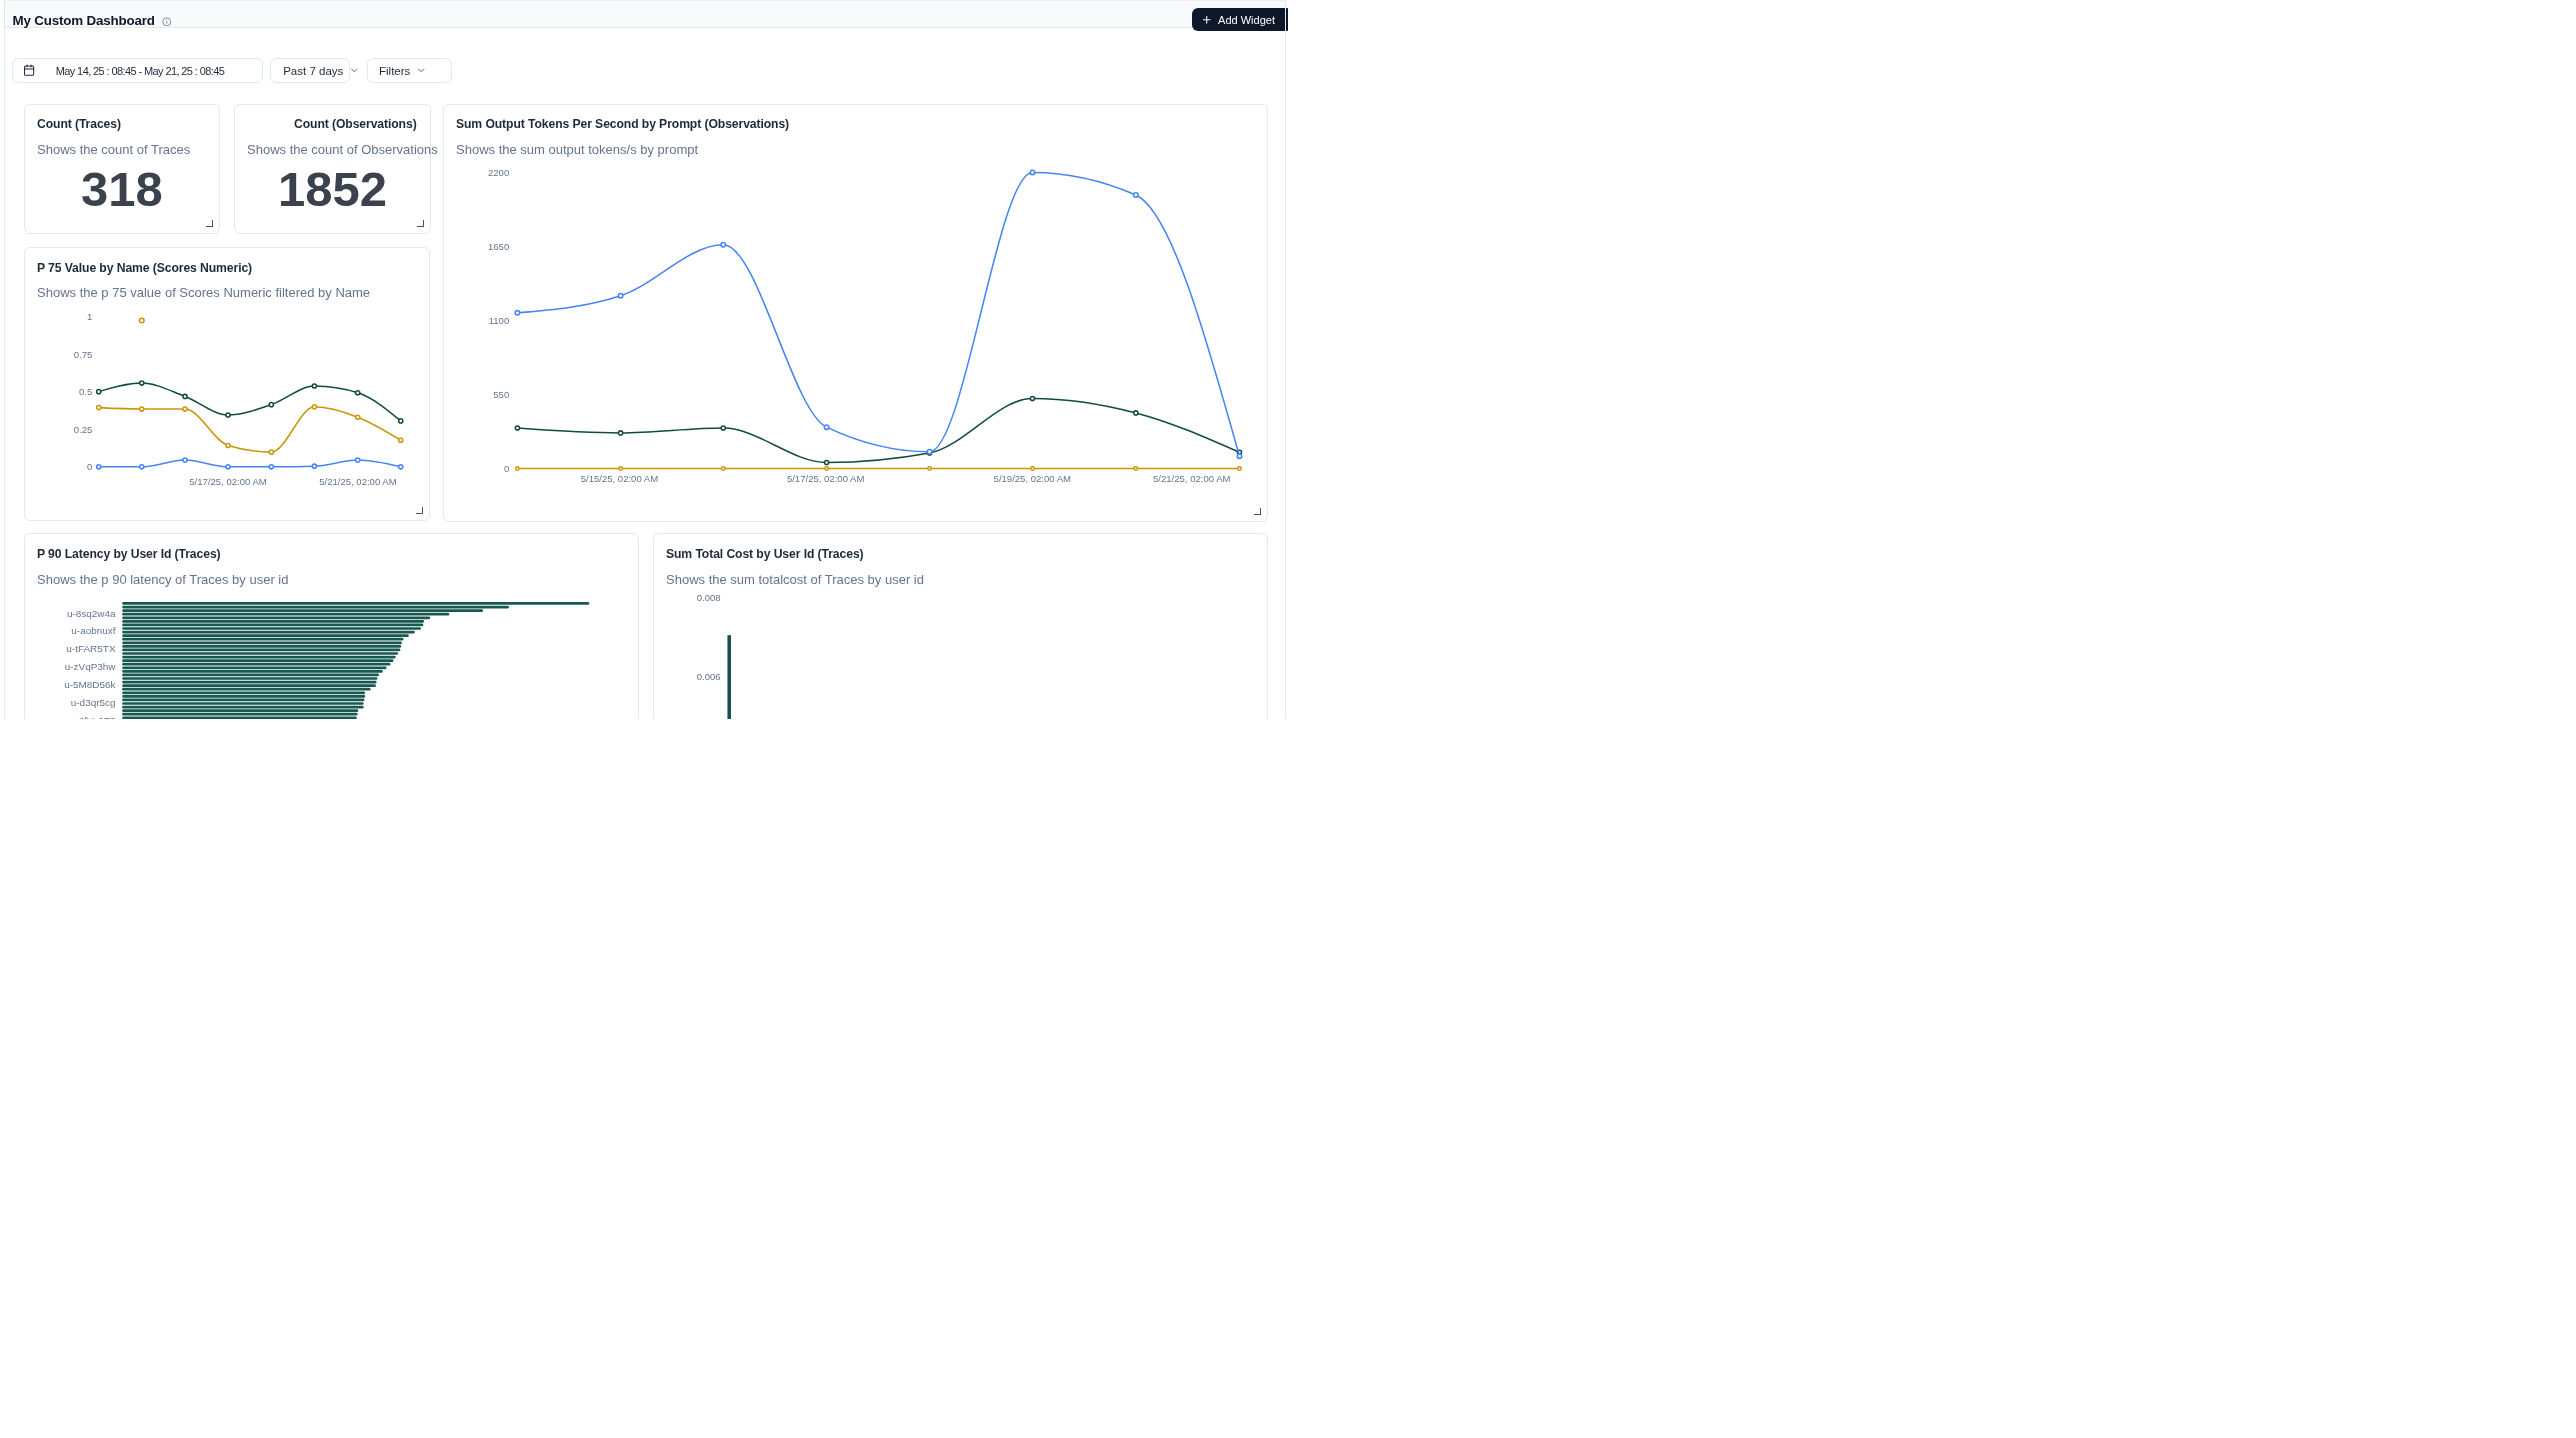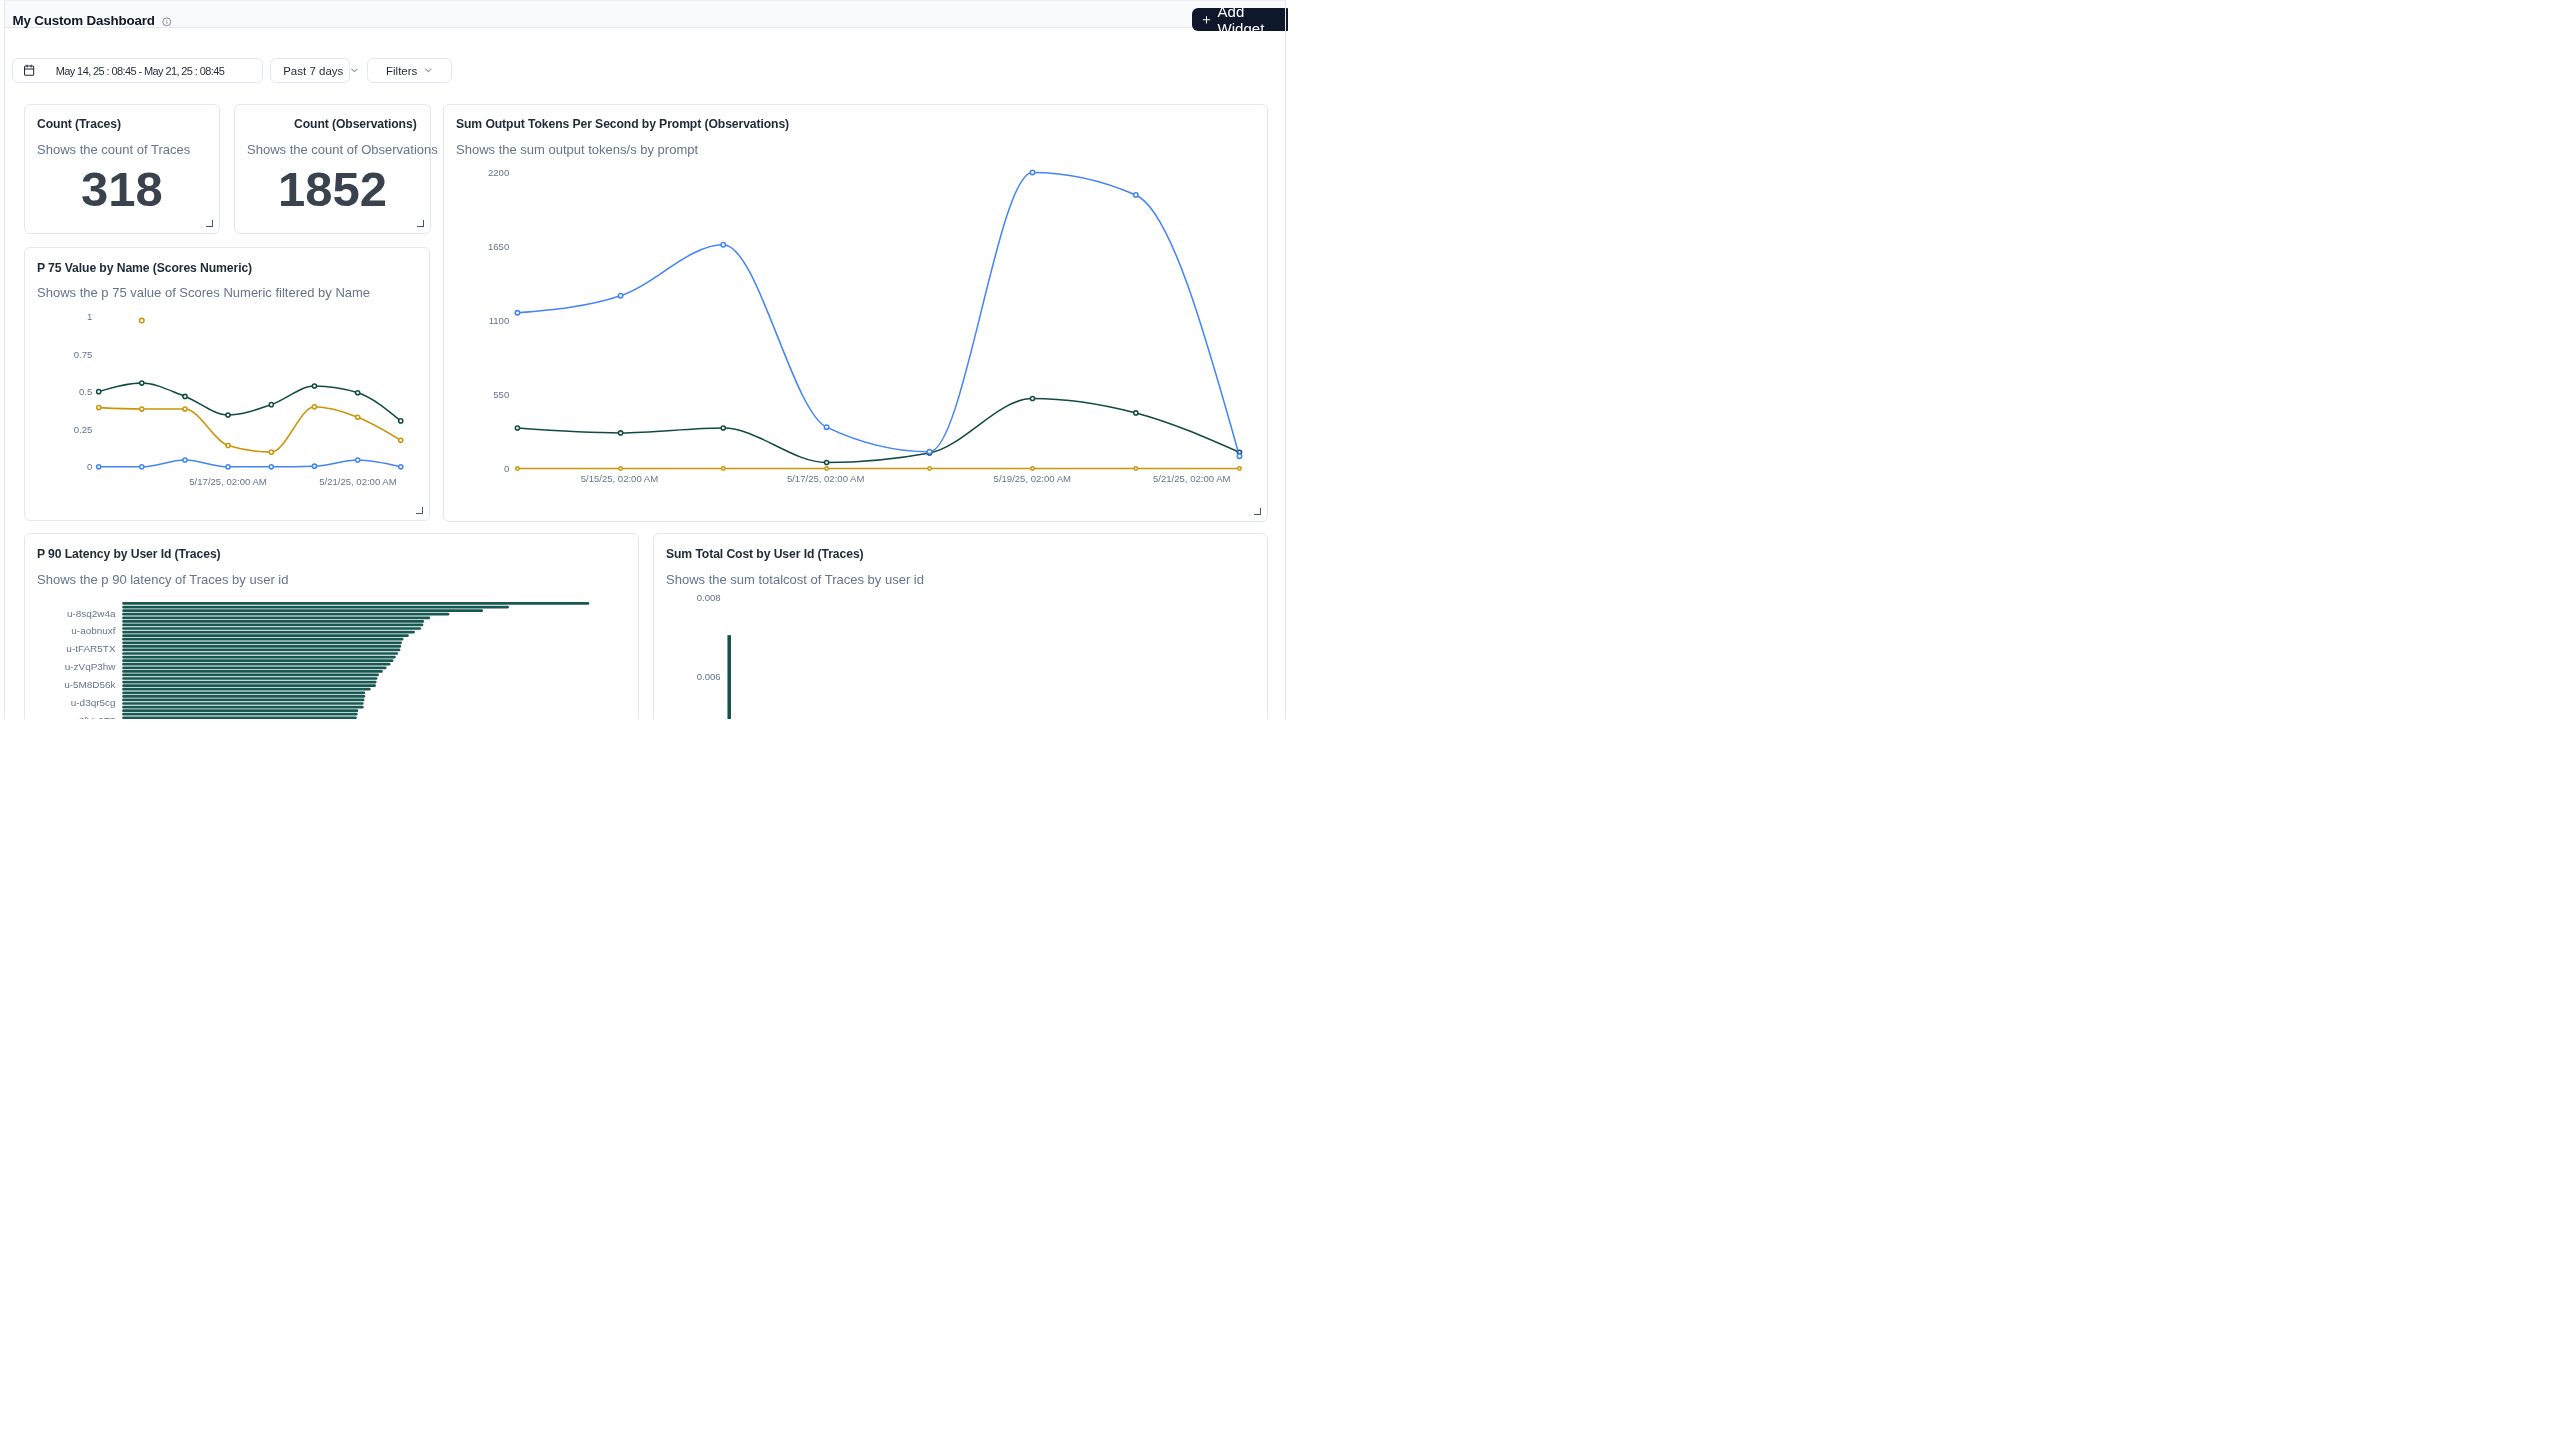--- a/index.html
+++ b/index.html
@@ -5,21 +5,21 @@
 html,body { width:1288px; height:719px; overflow:hidden; background:#ffffff;
   font-family:"Liberation Sans", sans-serif; position:relative; }
 .vl { position:absolute; top:0; width:0.8px; height:719px; background:#e2e8f0; }
 .hdr { position:absolute; left:4.6px; top:0; width:1280px; height:28px; background:#f8fafc;
   border-bottom:0.8px solid #e5e7eb; border-top:0.8px solid #edeff3; }
 .hdr h1 { position:absolute; left:8px; top:13px; font-size:13.4px; font-weight:700; color:#111827;
   letter-spacing:-0.2px; line-height:1; }
 .hdr .info { position:absolute; left:157px; top:14.4px; }
 .addw { position:absolute; left:1192px; top:8px; width:100px; height:23.4px; border-radius:6.1px;
   background:#0f172a; color:#fff; display:flex; align-items:center; padding-left:9.2px; gap:5.4px;
-  font-size:15px; font-weight:500; }
+  font-size:11px; font-weight:500; }
 .btn { position:absolute; height:25px; top:58px; border:0.8px solid #e2e8f0; border-radius:6.1px;
   background:#fff; display:flex; align-items:center; font-size:11.5px; color:#1f2937; white-space:nowrap; }
 .card { position:absolute; border:0.8px solid #e2e8f0; border-radius:6.1px; background:#fff; }
 .rh { position:absolute; right:6.1px; bottom:6.1px; width:6.9px; height:6.9px;
   border-right:1.5px solid #475569; border-bottom:1.5px solid #475569; }
 .ct { position:absolute; font-size:12.2px; font-weight:700; color:#1f2a37; line-height:15.3px; letter-spacing:-0.1px;text-align:center; }
 .cs { position:absolute; font-size:13px; color:#64748b; line-height:15.3px; }
 .num { position:absolute; font-size:49px; font-weight:700; color:#3a424e; text-align:center; line-height:49px; }
 </style></head>
 <body>
@@ -53,21 +53,21 @@
 </div>
 <div class="btn" style="left:270px;width:80px;">
   <span style="margin-left:12.2px;font-weight:500;">Past 7 days</span>
   <span style="margin-left:5.4px;display:flex;">
       <svg width="10.7" height="10.7" viewBox="0 0 24 24" fill="none" stroke="#8a97a8" stroke-width="2.4" stroke-linecap="round" stroke-linejoin="round">
         <path d="M6 9l6 6 6-6"></path>
       </svg>
     </span>
 </div>
 <div class="btn" style="left:367px;width:85px;">
-  <span style="margin-left:18px;font-weight:500;">Filters</span>
+  <span style="margin-left:11px;font-weight:500;">Filters</span>
   <span style="margin-left:6.1px;display:flex;">
       <svg width="10.7" height="10.7" viewBox="0 0 24 24" fill="none" stroke="#8a97a8" stroke-width="2.4" stroke-linecap="round" stroke-linejoin="round">
         <path d="M6 9l6 6 6-6"></path>
       </svg>
     </span>
 </div>
 
 <div class="card" style="left:24px;top:104px;width:196px;height:130px;">
     <div class="rh"></div>
   </div>

